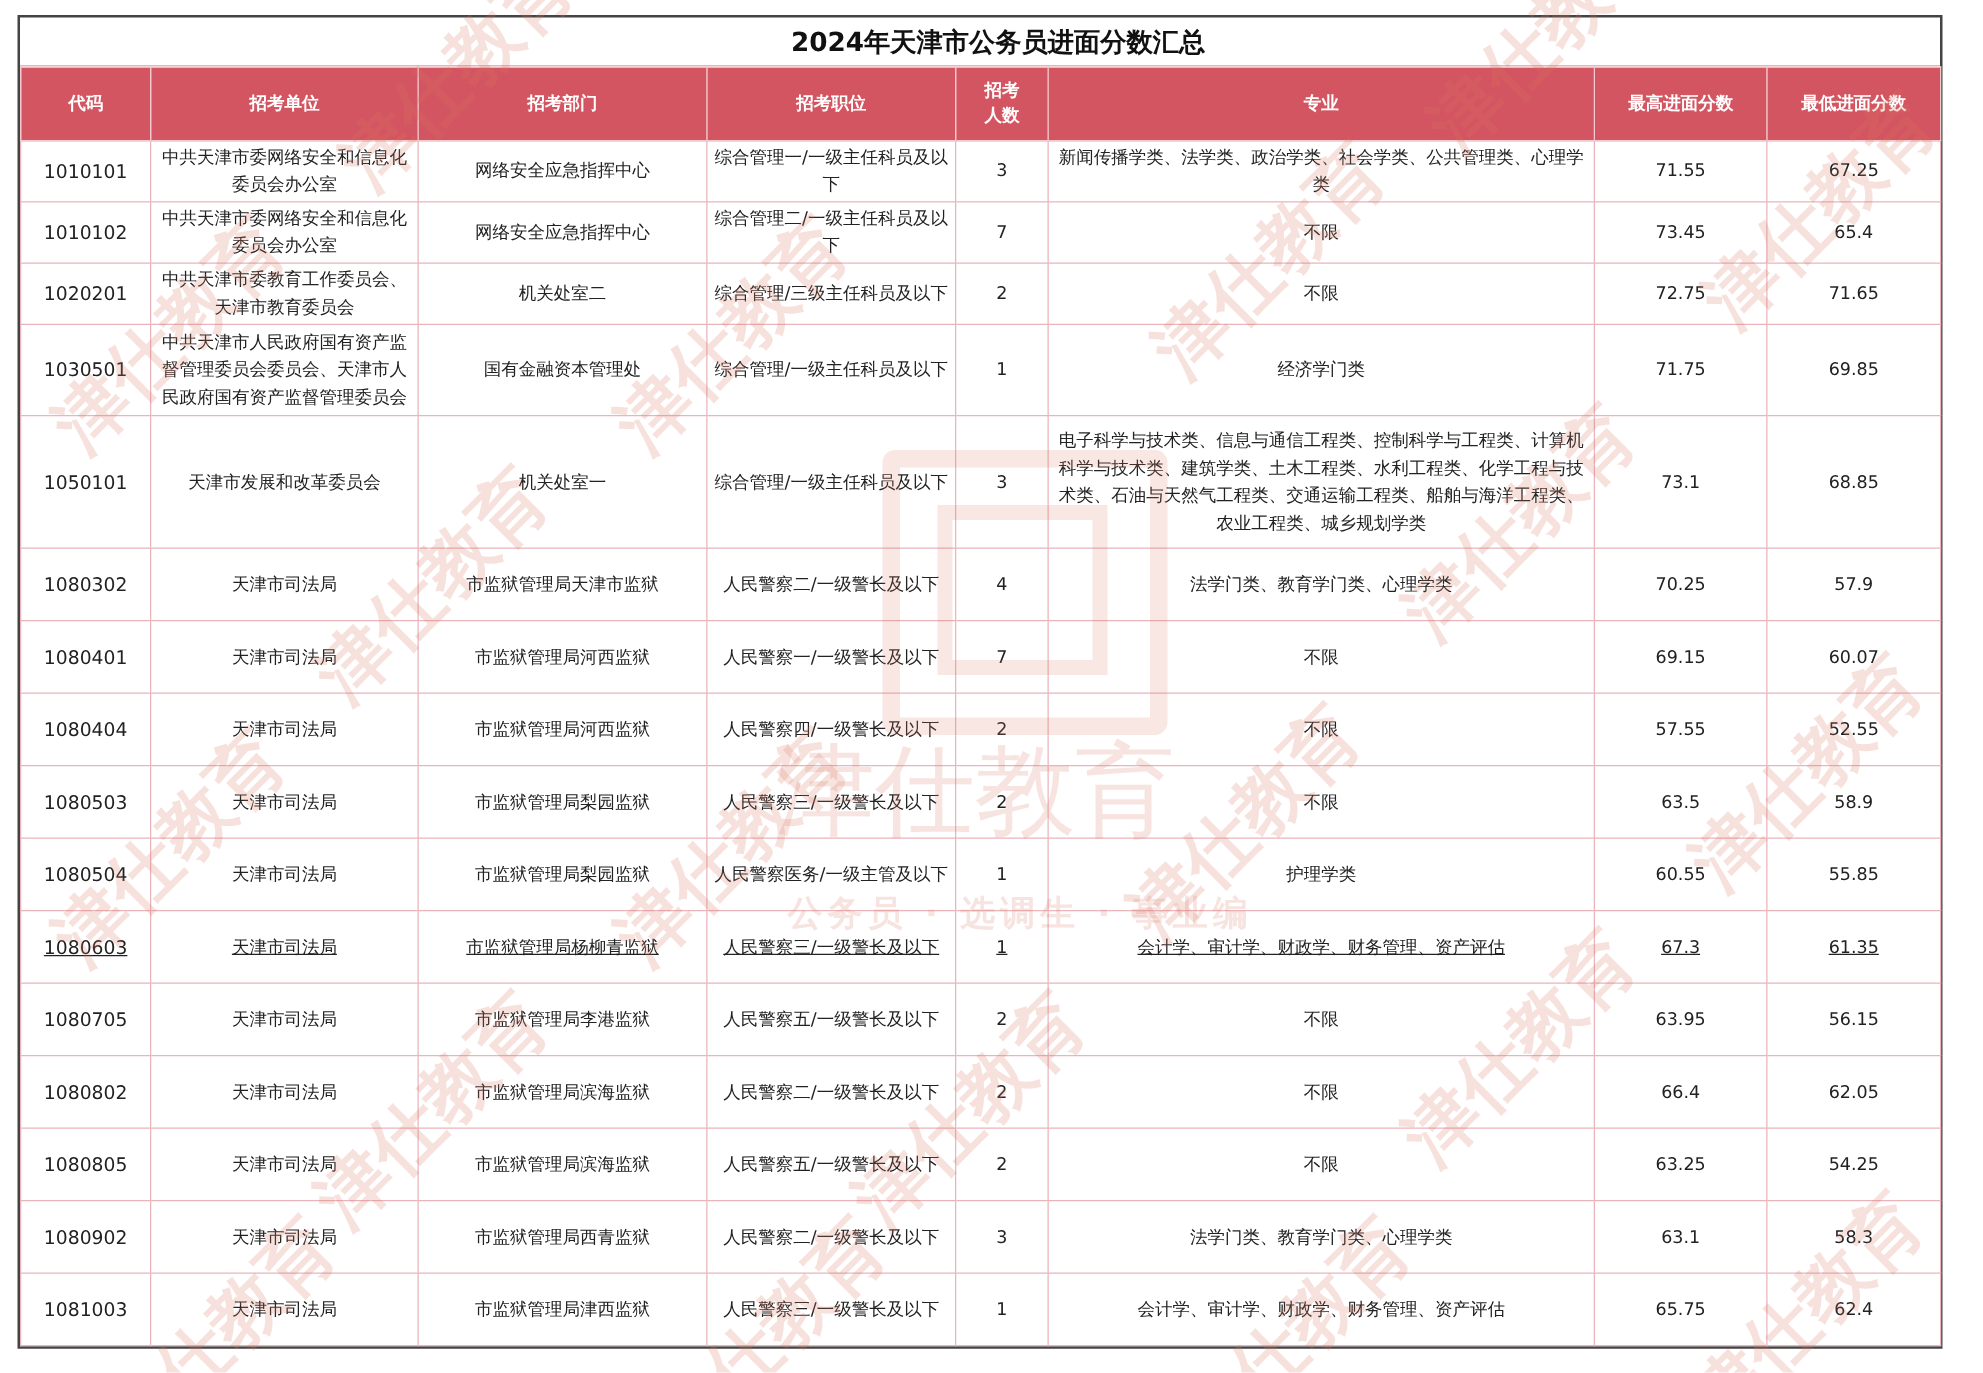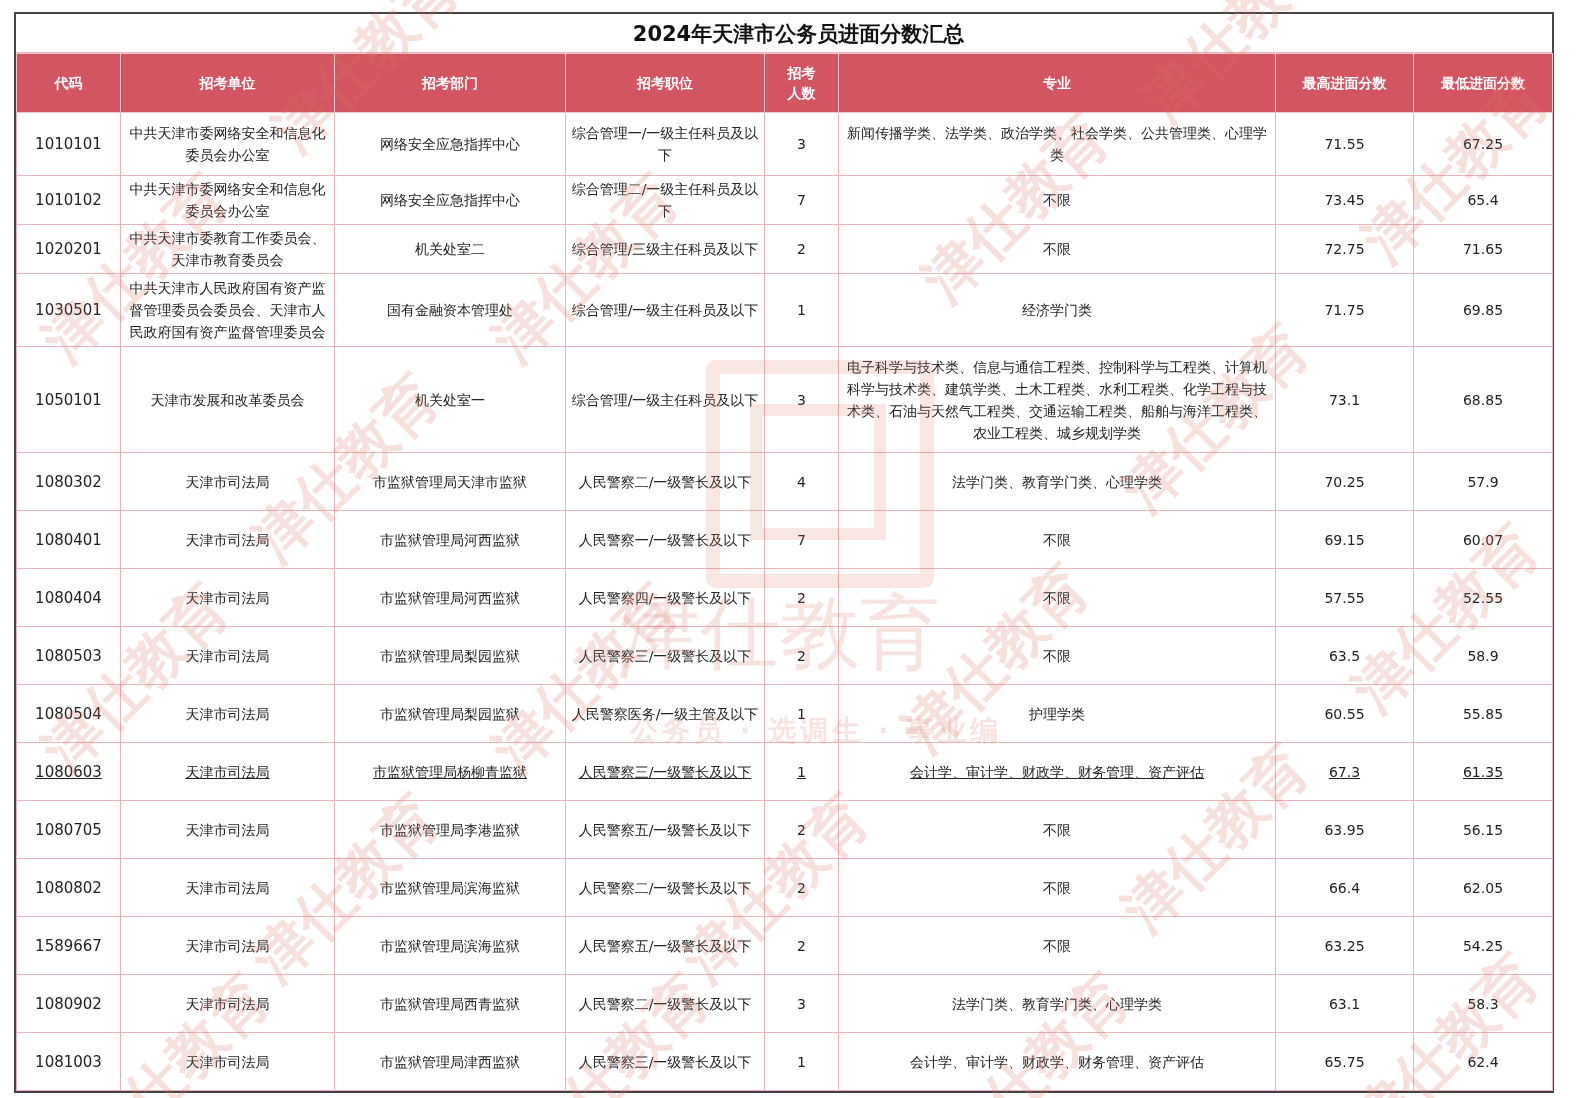--- a/index.html
+++ b/index.html
@@ -41,21 +41,21 @@
         <th>招考单位</th>
         <th>招考部门</th>
         <th>招考职位</th>
         <th><span>招考</span><br><span>人数</span></th>
         <th>专业</th>
         <th>最高进面分数</th>
         <th>最低进面分数</th>
       </tr>
     </thead>
     <tbody id="tbody">
-        <tr style="height: 63px;">
+        <tr style="height: 49px;">
           <td class="code">1010101</td>
           <td class="unit">中共天津市委网络安全和信息化委员会办公室</td>
           <td>网络安全应急指挥中心</td>
           <td class="pos">综合管理一/一级主任科员及以下</td>
           <td>3</td>
           <td>新闻传播学类、法学类、政治学类、社会学类、公共管理类、心理学类</td>
           <td>71.55</td>
           <td>67.25</td>
         </tr>
         <tr style="height: 49px;">
@@ -174,21 +174,21 @@
           <td class="code">1080802</td>
           <td class="unit">天津市司法局</td>
           <td>市监狱管理局滨海监狱</td>
           <td class="pos">人民警察二/一级警长及以下</td>
           <td>2</td>
           <td>不限</td>
           <td>66.4</td>
           <td>62.05</td>
         </tr>
         <tr style="height: 58px;">
-          <td class="code">1589667</td>
+          <td class="code">1080805</td>
           <td class="unit">天津市司法局</td>
           <td>市监狱管理局滨海监狱</td>
           <td class="pos">人民警察五/一级警长及以下</td>
           <td>2</td>
           <td>不限</td>
           <td>63.25</td>
           <td>54.25</td>
         </tr>
         <tr style="height: 58px;">
           <td class="code">1080902</td>

